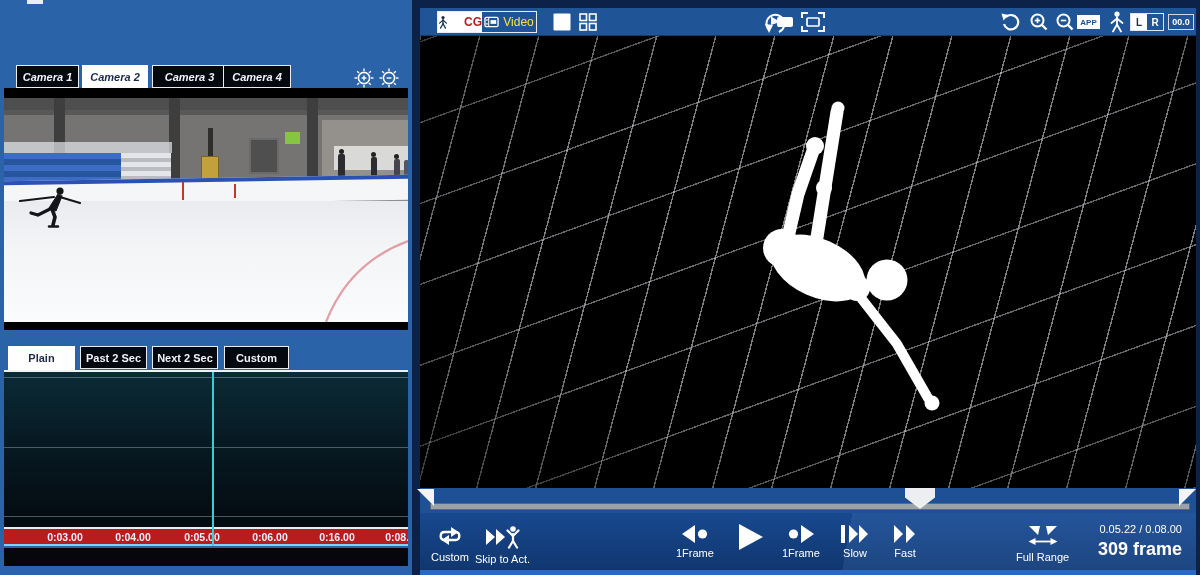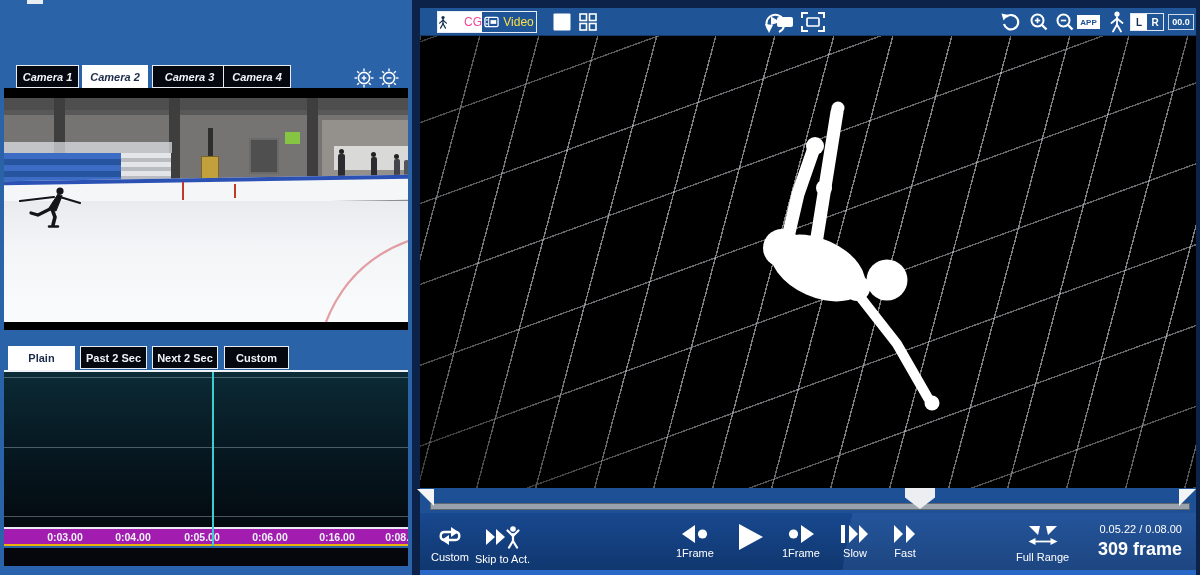--- a/index.html
+++ b/index.html
@@ -58,33 +58,33 @@
   #gtab1 { left:80px;  width:67px; }
   #gtab2 { left:152px; width:66px; }
   #gtab3 { left:224px; width:65px; }
   #graph-underline { left:4px; top:370px; width:404px; height:2px; background:#eef2f7; }
   #graph-area { left:4px; top:372px; width:404px; height:155px;
                 background:linear-gradient(180deg,#0b2b36 0%,#071a23 45%,#040a10 100%); }
   .hgrid { left:0; width:404px; height:1px; background:rgba(130,152,160,.55); position:absolute; }
   #time-cursor { left:212px; top:372px; width:2px; height:174px; background:#3bcdd1; z-index:5; }
 
   
-  #timeline { left:4px; top:527px; width:404px; height:19px; background:#a21caf;
-              border-top:2px solid #e9edf2; border-bottom:2px solid #eab308; overflow:hidden; }
+  #timeline { left:4px; top:527px; width:404px; height:19px; background:#b91c1c;
+              border-top:2px solid #e9edf2; border-bottom:2px solid #7dd3fc; overflow:hidden; }
   .tl-tick { position:absolute; width:64px; top:2px; text-align:center;
              color:#eef2f8; font-size:10.5px; font-weight:bold; }
   #below-timeline { left:4px; top:548px; width:404px; height:18px; background:#05070c; }
 
   
   #right-panel { left:420px; top:8px; width:776px; height:567px; background:#1d5295; }
   #cg-toolbar { left:0; top:0; width:776px; height:28px; background:#1f5496;
                 border-bottom:1px solid rgba(0,0,0,.3); }
   #view-tab-group { left:17px; top:3px; width:100px; height:22px; border:1px solid #e7ecf3; display:flex; }
   .vtab { height:100%; display:flex; align-items:center; justify-content:center; gap:4px; font-size:12px; }
-  #vtab-cg { width:44px; background:#fff; color:#ec4899; font-weight:normal;gap:16px; }
+  #vtab-cg { width:44px; background:#fff; color:#b91c1c; font-weight:bold;gap:16px; }
   #vtab-video { width:56px; color:#fde047; }
   .tbicon { top:5px; }
 
   #app-badge { left:657px; top:7px; width:23px; height:14px; background:#fff; color:#1c4f93;
                font-size:8px; font-weight:bold; display:flex; align-items:center; justify-content:center; }
   #lr-toggle { left:710px; top:5px; width:34px; height:18px; border:1.5px solid #dfe6ef; display:flex; }
   #lr-l { width:17px; background:#fff; color:#16314f; font-size:10px; font-weight:bold;
           display:flex; align-items:center; justify-content:center; }
   #lr-r { width:17px; color:#fff; font-size:10px; font-weight:bold;
           display:flex; align-items:center; justify-content:center; }

